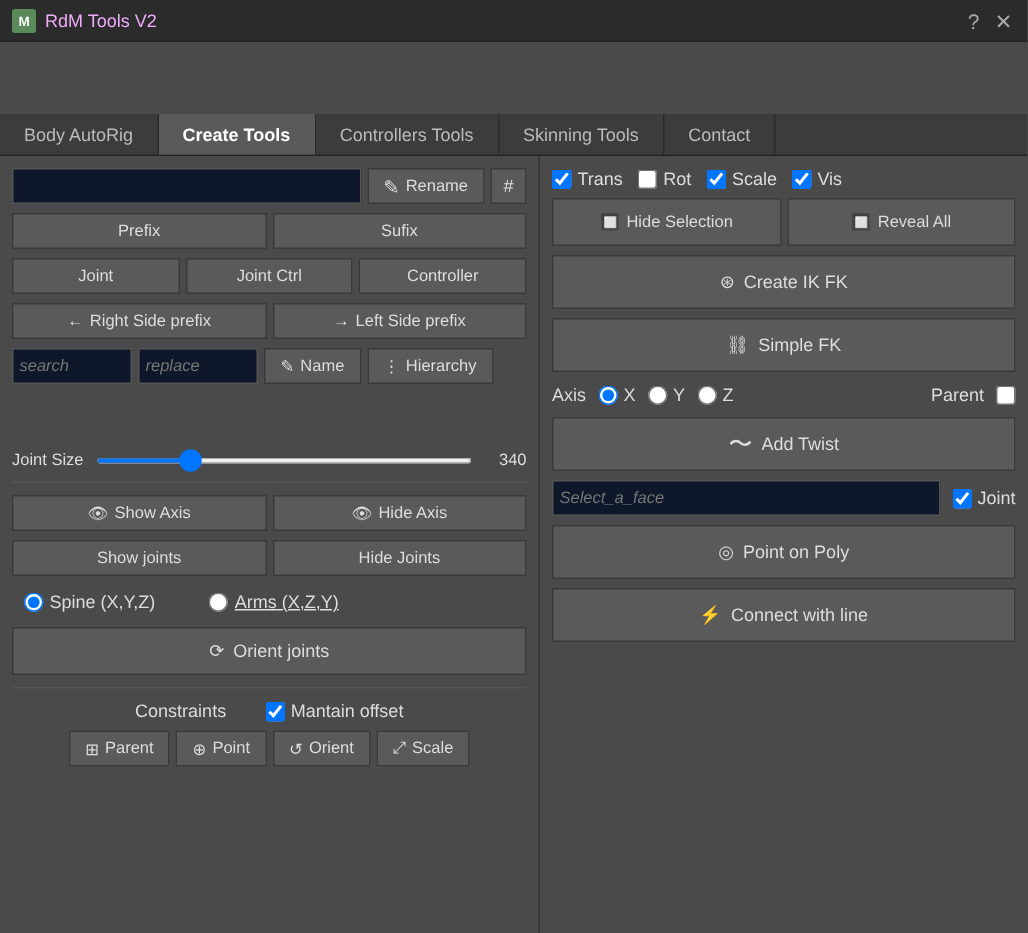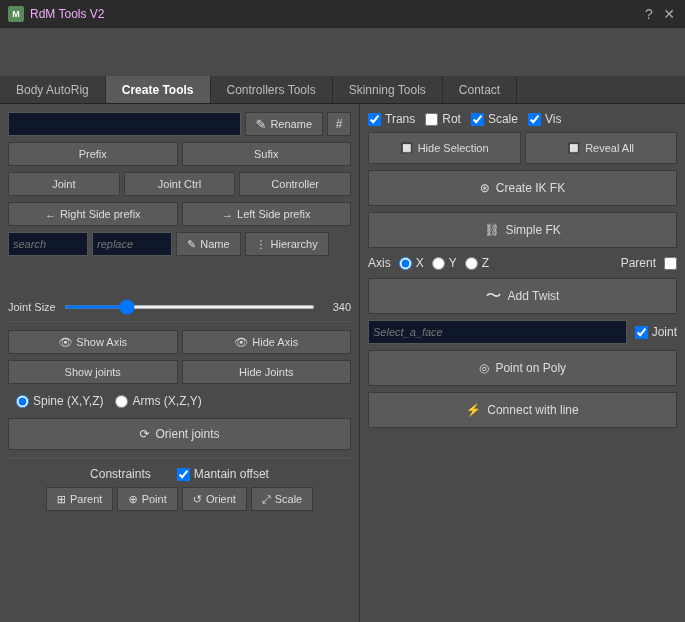--- a/index.html
+++ b/index.html
@@ -366,21 +366,21 @@
     <div class="row">
       <button class="btn btn-wide">Show joints</button>
       <button class="btn btn-wide">Hide Joints</button>
     </div>
 
     <div class="row radio-group" style="padding: 4px 8px;">
       <label class="radio-item">
         <input type="radio" name="orient_mode" checked="" style="">
         <span>Spine (X,Y,Z)</span>
       </label>
-      <label class="radio-item" style="">
+      <label class="radio-item" style="margin-left:24px;text-decoration:underline;">
         <input type="radio" name="orient_mode" style="">
         <span>Arms (X,Z,Y)</span>
       </label>
     </div>
 
     <button class="orient-btn">
       <span>⟳</span>
       <span>Orient joints</span>
     </button>
 

